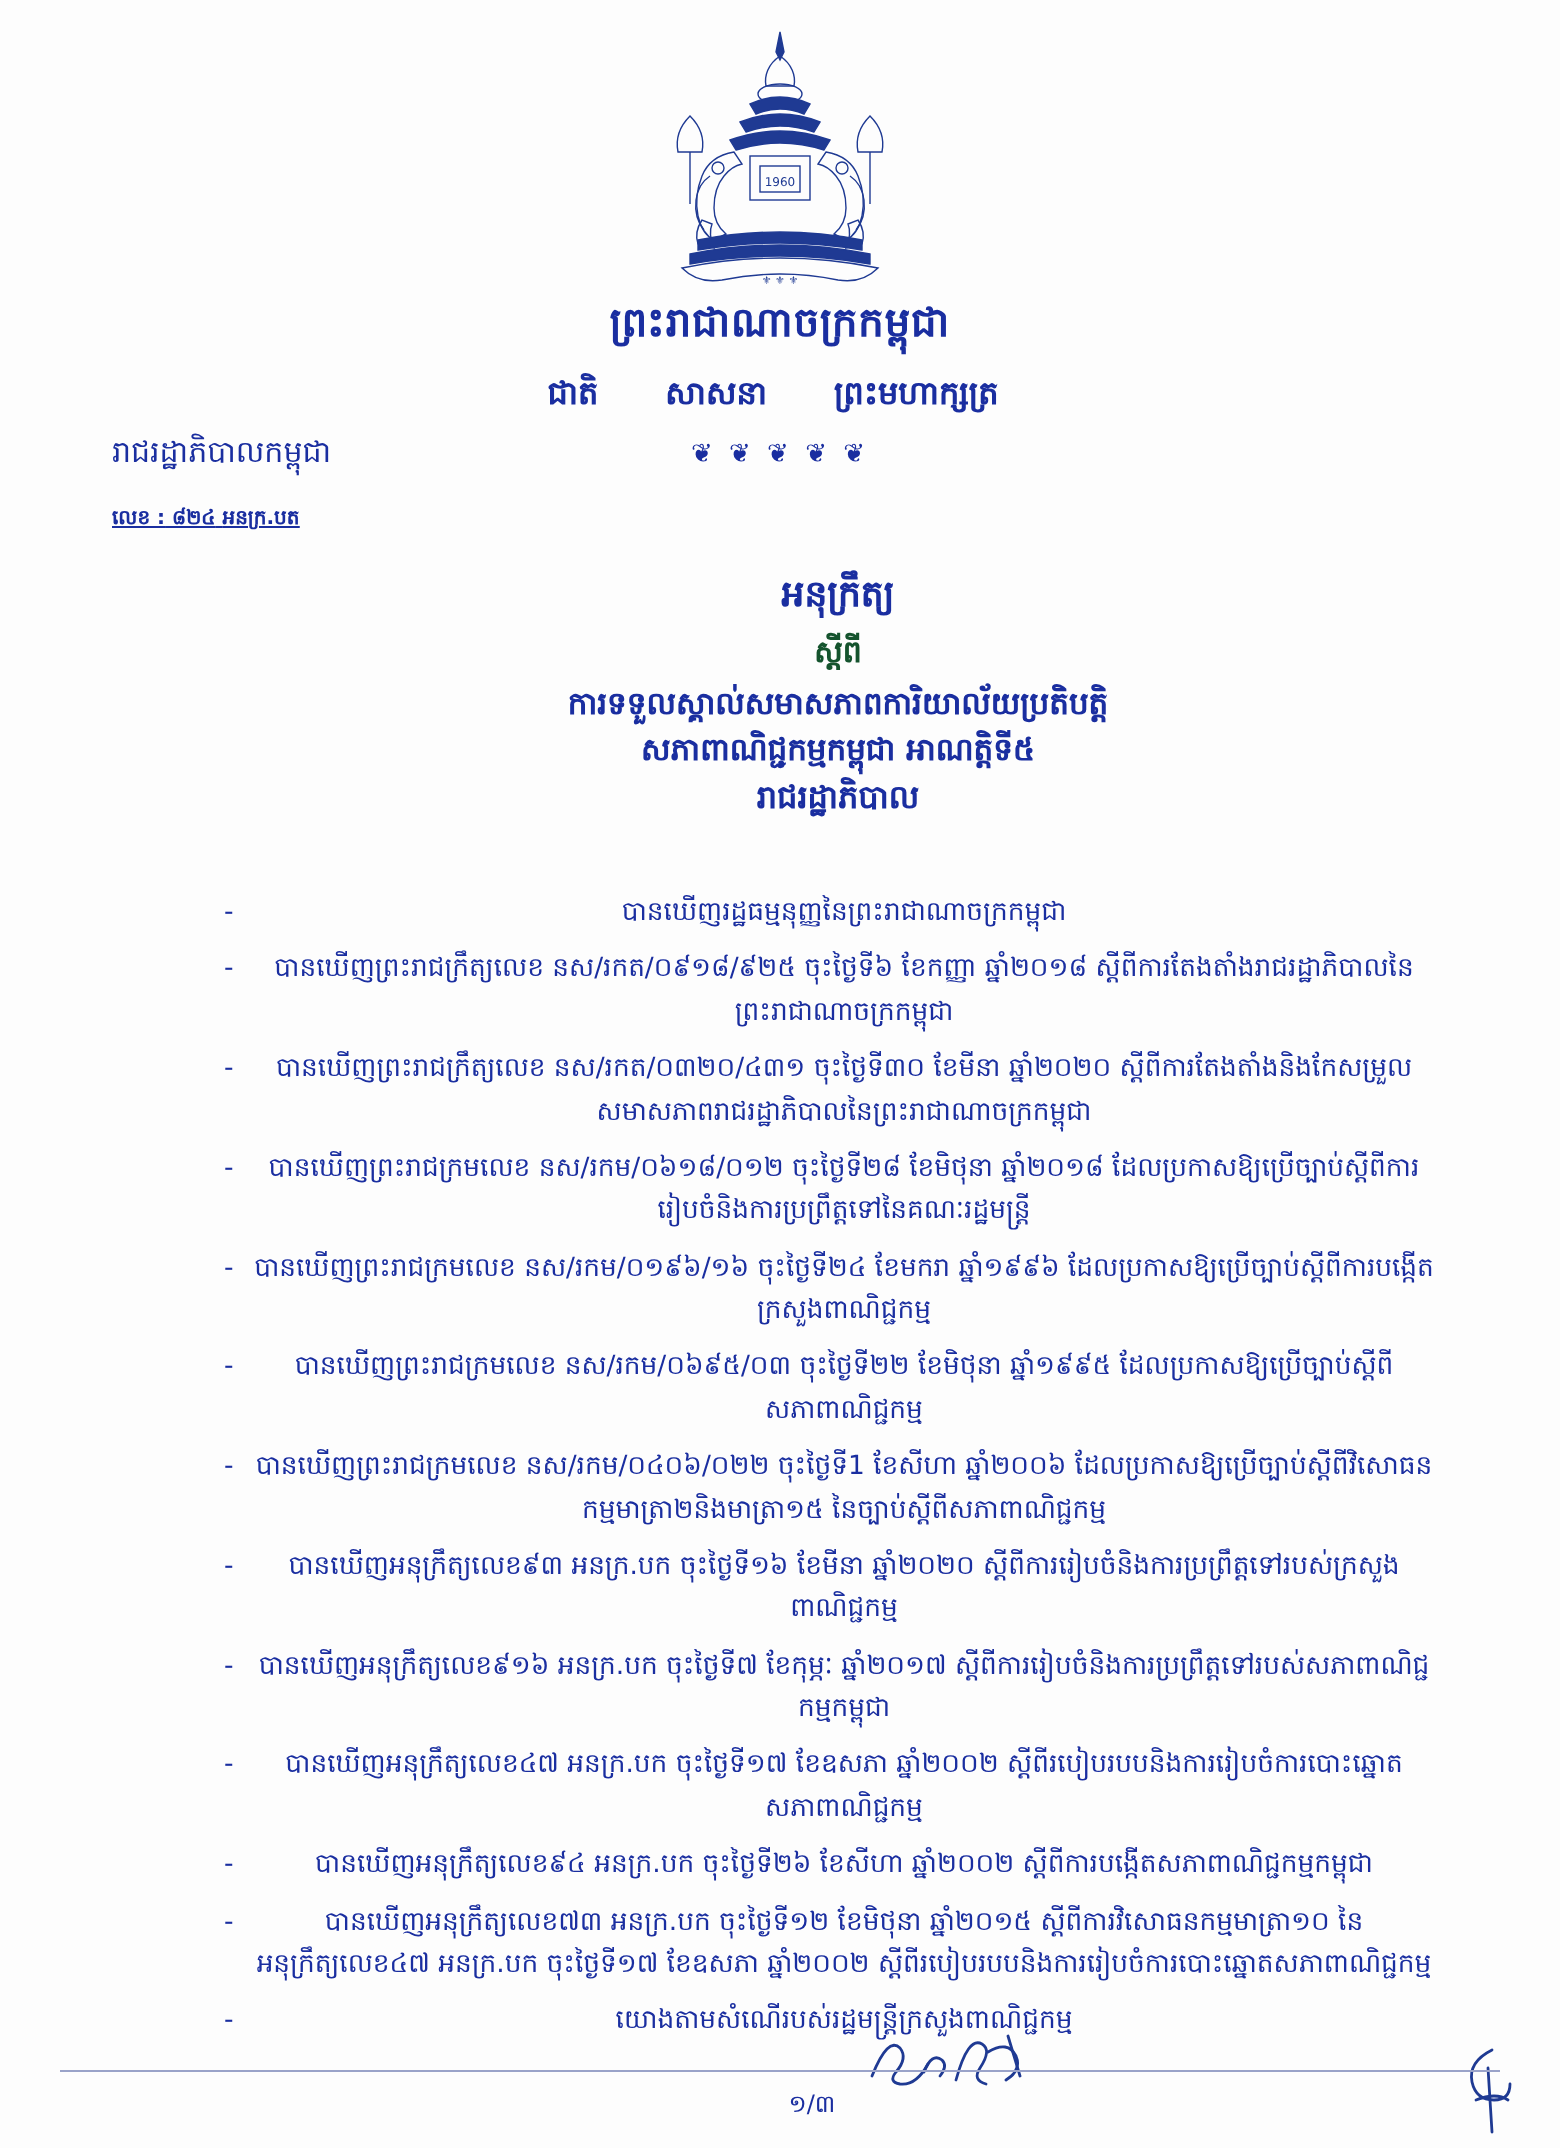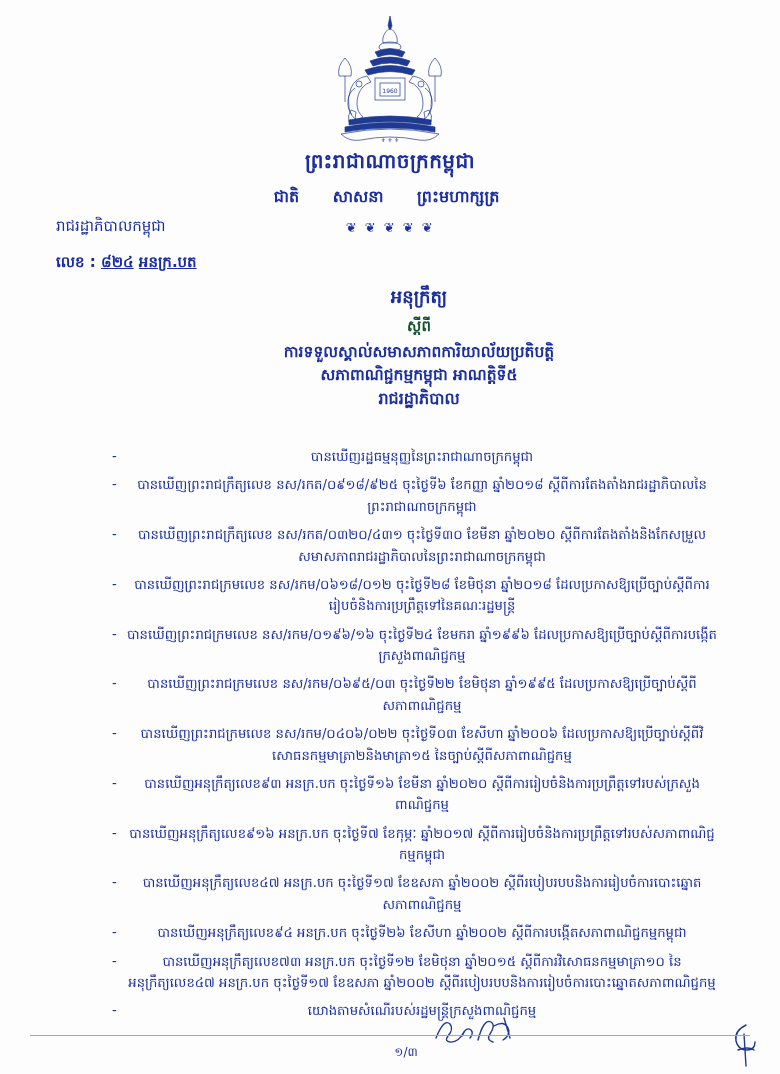--- a/index.html
+++ b/index.html
@@ -77,23 +77,24 @@
     top: 216px;
     left: 56px;
     font-size: 15px;
     font-weight: normal;
     color: #1a2ea0;
   }
   .doc-number {
     position: absolute;
     top: 252px;
     left: 56px;
-    font-size: 15px;
-    font-weight: bold;
-    color: #1a2ea0;
+    font-size: 10px;
+    font-weight: bold;
+    color: #1a2ea0;
+    text-decoration: underline;
   }
   .doc-number .under {
     text-decoration: underline;
   }
 
   
   .title-block {
     position: absolute;
     top: 285px;
     left: 0;
@@ -274,21 +275,21 @@
     <div class="clause">
         <span class="dash">-</span>
         <span class="ctext">បានឃើញព្រះរាជក្រមលេខ នស/រកម/០១៩៦/១៦ ចុះថ្ងៃទី២៤ ខែមករា ឆ្នាំ១៩៩៦ ដែលប្រកាសឱ្យប្រើច្បាប់ស្តីពីការបង្កើតក្រសួងពាណិជ្ជកម្ម</span>
       </div>
     <div class="clause">
         <span class="dash">-</span>
         <span class="ctext">បានឃើញព្រះរាជក្រមលេខ នស/រកម/០៦៩៥/០៣ ចុះថ្ងៃទី២២ ខែមិថុនា ឆ្នាំ១៩៩៥ ដែលប្រកាសឱ្យប្រើច្បាប់ស្តីពីសភាពាណិជ្ជកម្ម</span>
       </div>
     <div class="clause">
         <span class="dash">-</span>
-        <span class="ctext">បានឃើញព្រះរាជក្រមលេខ នស/រកម/០៤០៦/០២២ ចុះថ្ងៃទី០៣ ខែសីហា ឆ្នាំ២០០៦ ដែលប្រកាសឱ្យប្រើច្បាប់ស្តីពីវិសោធនកម្មមាត្រា២និងមាត្រា១៥ នៃច្បាប់ស្តីពីសភាពាណិជ្ជកម្ម</span>
+        <span class="ctext">បានឃើញព្រះរាជក្រមលេខ នស/រកម/០៤០៦/០២២ ចុះថ្ងៃទី1 ខែសីហា ឆ្នាំ២០០៦ ដែលប្រកាសឱ្យប្រើច្បាប់ស្តីពីវិសោធនកម្មមាត្រា២និងមាត្រា១៥ នៃច្បាប់ស្តីពីសភាពាណិជ្ជកម្ម</span>
       </div>
     <div class="clause">
         <span class="dash">-</span>
         <span class="ctext">បានឃើញអនុក្រឹត្យលេខ៩៣ អនក្រ.បក ចុះថ្ងៃទី១៦ ខែមីនា ឆ្នាំ២០២០ ស្តីពីការរៀបចំនិងការប្រព្រឹត្តទៅរបស់ក្រសួងពាណិជ្ជកម្ម</span>
       </div>
     <div class="clause">
         <span class="dash">-</span>
         <span class="ctext">បានឃើញអនុក្រឹត្យលេខ៩១៦ អនក្រ.បក ចុះថ្ងៃទី៧ ខែកុម្ភៈ ឆ្នាំ២០១៧ ស្តីពីការរៀបចំនិងការប្រព្រឹត្តទៅរបស់សភាពាណិជ្ជកម្មកម្ពុជា</span>
       </div>
     <div class="clause">

